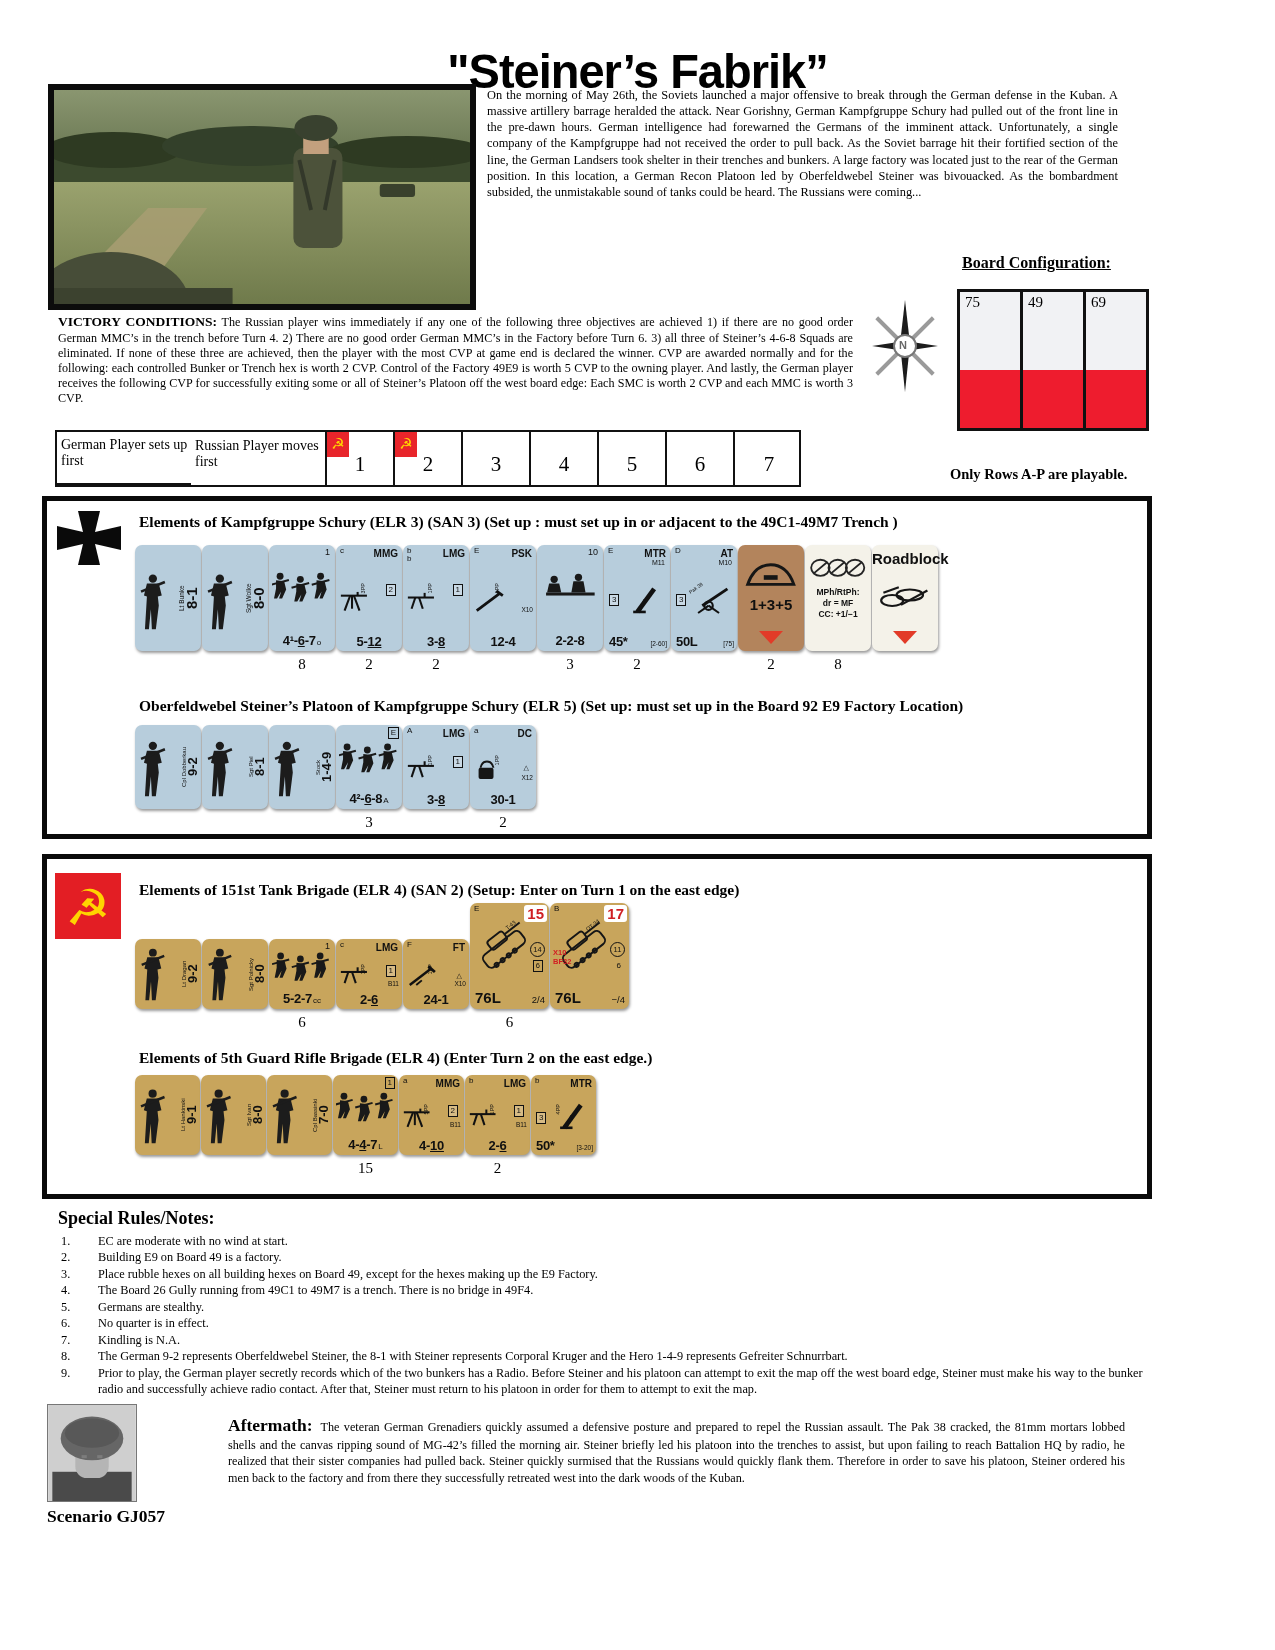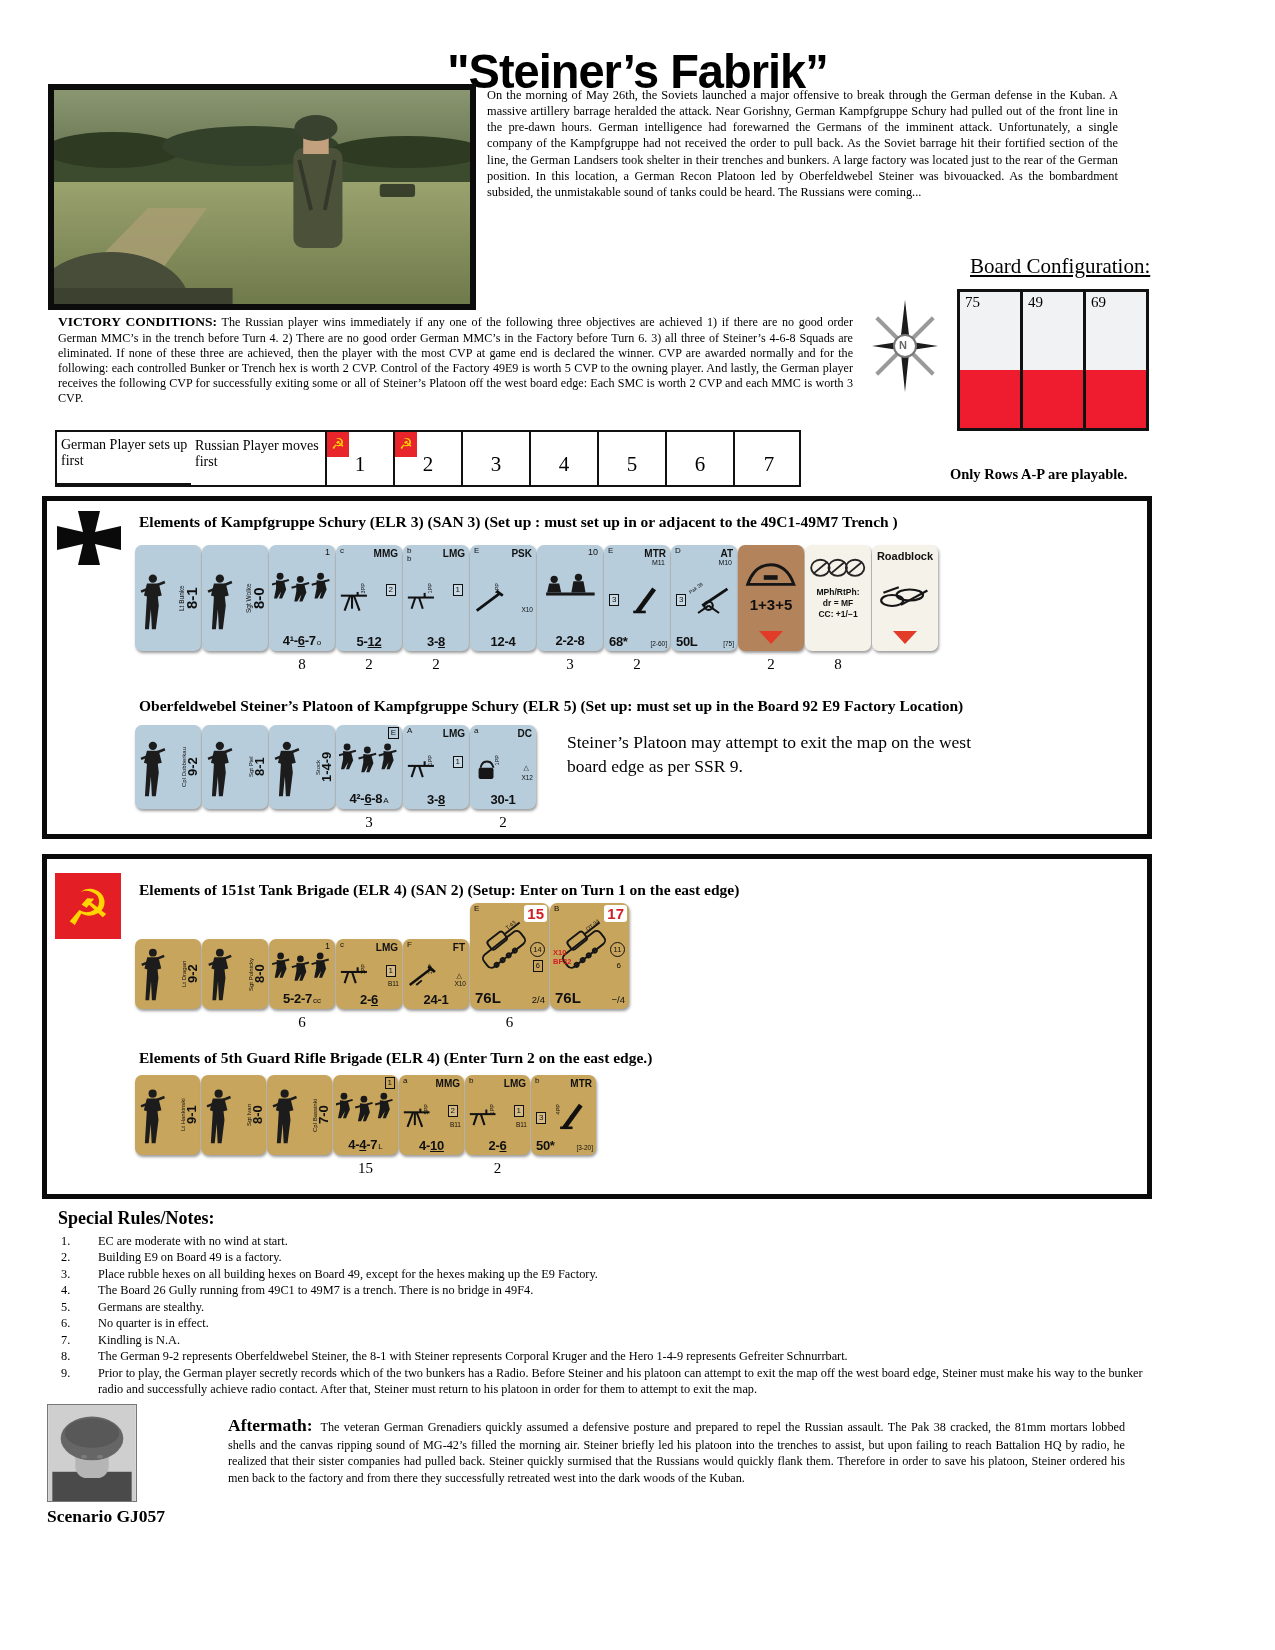--- a/index.html
+++ b/index.html
@@ -15,22 +15,22 @@
   #photo{position:absolute;left:48px;top:84px;width:428px;height:226px;
     border:6px solid #0c0c0c;box-sizing:border-box;background:#5a6743;}
   #photo svg{display:block;width:100%;height:100%;}
 
   
   #intro{position:absolute;left:487px;top:84px;width:631px;}
   #intro h2{margin:0;font-size:20.5px;font-weight:bold;}
   #intro p{margin:3px 0 0;font-size:12.4px;line-height:1.3;text-align:justify;}
 
   
-  #bc-label{position:absolute;left:962px;top:254px;font-size:21px;font-weight:normal;
-    text-decoration:underline;margin-left:8px;}
+  #bc-label{position:absolute;left:962px;top:254px;font-size:16px;font-weight:bold;
+    text-decoration:underline;}
   #compass{position:absolute;left:872px;top:300px;width:66px;height:92px;}
   #compass-n{position:absolute;left:899px;top:339px;font-size:11px;font-weight:bold;
     color:#666;font-family:"Liberation Sans",sans-serif;}
   #boards{position:absolute;left:957px;top:289px;display:flex;border:3px solid #111;}
   .board{width:60px;height:136px;display:flex;flex-direction:column;border-right:3px solid #111;}
   .board:last-child{border-right:none;}
   .board-top{height:78px;background:#f1f2f4;font-size:15px;padding:2px 12px 0 5px;box-sizing:border-box;}
   .board-bot{flex:1;}
   #bc-note{position:absolute;left:950px;top:466px;font-size:14.5px;font-weight:bold;}
 
@@ -108,21 +108,21 @@
   .t-circ{position:absolute;right:4px;top:37%;border:1px solid #111;border-radius:50%;
     width:13px;height:13px;line-height:13px;text-align:center;font-size:7.5px;}
   .t-box{position:absolute;right:6px;top:54%;border:1px solid #111;padding:0 2px;
     font-size:7.5px;line-height:10px;}
   .t-plain{position:absolute;right:8px;top:55%;font-size:8px;}
   .t-redlines{position:absolute;left:3px;top:42%;color:#d21d22;font-weight:bold;font-size:7.5px;
     white-space:pre-line;line-height:1.2;}
   .t-gun{position:absolute;left:5px;bottom:3px;font-weight:bold;font-size:15px;}
   .t-mp{position:absolute;right:4px;bottom:4px;font-size:9.5px;}
 
-  .m-title{position:absolute;top:5px;left:0;right:0;text-align:center;font-weight:bold;font-size:11px;}
+  .m-title{position:absolute;top:5px;left:0;right:0;text-align:center;font-weight:bold;font-size:15px;}
   .m-val{position:absolute;top:48%;left:0;right:0;text-align:center;font-weight:bold;font-size:15px;}
   .m-lines{position:absolute;top:40%;left:0;right:0;text-align:center;font-weight:bold;
     font-size:8.5px;white-space:pre-line;line-height:1.3;}
   .m-arrow{position:absolute;bottom:7px;left:50%;transform:translateX(-50%);width:0;height:0;
     border-left:12px solid transparent;border-right:12px solid transparent;
     border-top:13px solid #e23b28;}
 
   
   #rules{position:absolute;left:58px;top:1208px;width:1112px;}
   #rules h3{margin:0 0 4px;font-size:18px;}
@@ -384,21 +384,21 @@
           <span class="c-title">MTR</span>
           <span class="c-sub">M11</span>
           <svg xmlns="http://www.w3.org/2000/svg" viewBox="0 0 34 28" style="position: absolute; right: 5px; top: 28%; width: 54%; height: 46%;">
             <g stroke="#111" fill="none">
               <path d="M8,26 L24,4" stroke-width="4.5"></path>
               <path d="M4,26 H16" stroke-width="2.5"></path>
               <path d="M15,14 L10,26" stroke-width="2"></path>
             </g>
           </svg>
           <span class="c-boxn c-box-left">3</span>
-          <span class="c-val c-val-left">68*</span>
+          <span class="c-val c-val-left">45*</span>
           <span class="c-note2">[2-60]</span>
         </div>
         <span class="qty">2</span>
       </div>
       <div class="cw">
         <div class="counter sz-a" style="background: rgb(183, 205, 220);">
           <span class="c-tl">D</span>
           <span class="c-title">AT</span>
           <span class="c-sub">M10</span>
           <svg xmlns="http://www.w3.org/2000/svg" viewBox="0 0 34 28" style="position: absolute; right: 5px; top: 28%; width: 54%; height: 46%;">
@@ -559,21 +559,20 @@
             </g>
           </svg>
           <span class="c-pp">1PP</span>
           <span class="c-tri">△</span>
           <span class="c-note">X12</span>
           <span class="c-val c-val-ctr">30-1</span>
         </div>
         <span class="qty">2</span>
       </div>
     </div>
-  <div class="note-text" style="left:520px;top:230px;width:430px;">Steiner’s Platoon may attempt to exit the map on the west board edge as per SSR 9.</div>
 </div>
 
 <div id="russian-box" class="ob-box">
   <div id="soviet-flag">☭</div>
   <div class="ob-header" style="left:92px;top:22px;">Elements of 151st Tank Brigade  (ELR 4) (SAN 2) (Setup: Enter on Turn 1 on the east edge)</div>
   <div id="strip-r1" class="strip" style="left:88px;top:44px;">
       <div class="cw">
         <div class="counter sz-c" style="background: rgb(200, 165, 92);">
           <svg xmlns="http://www.w3.org/2000/svg" viewBox="0 0 28 60" style="position: absolute; left: 4px; bottom: 5px; width: 42%; height: 80%;">
             <g fill="#1c1c1c">

